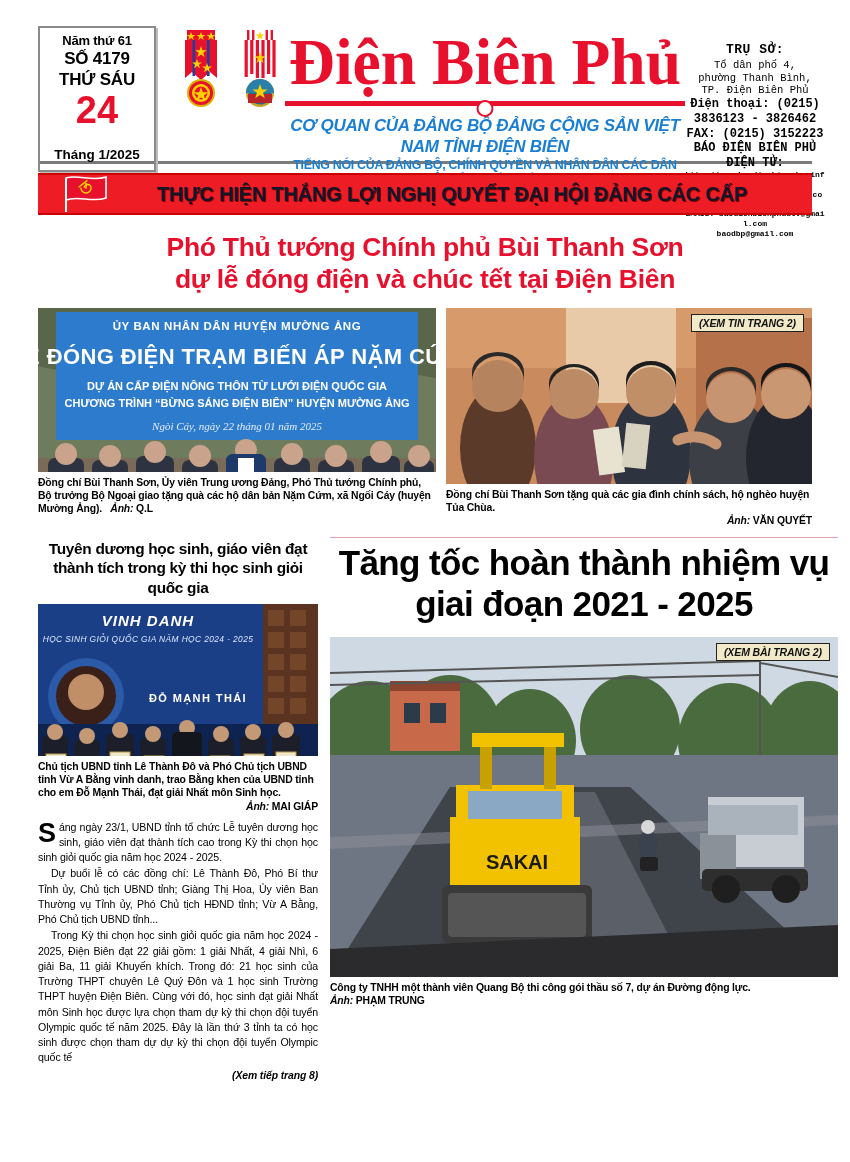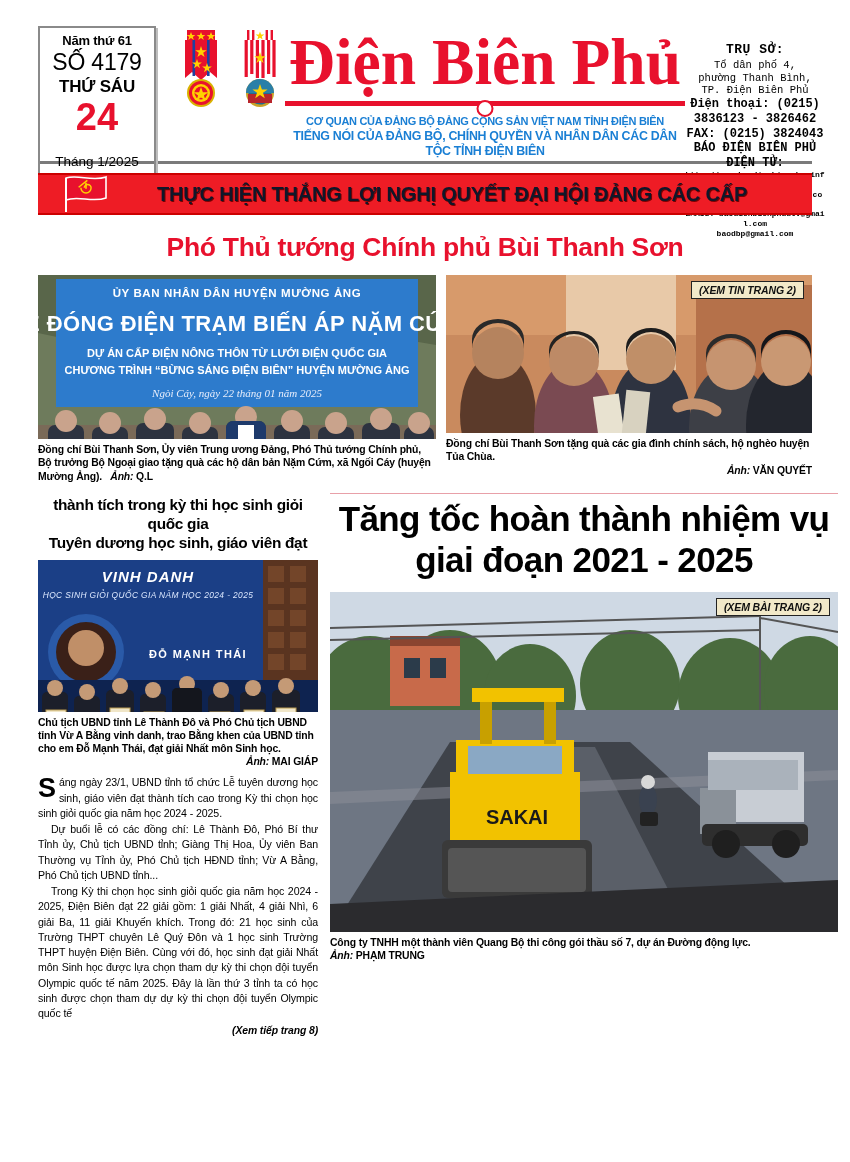--- a/index.html
+++ b/index.html
@@ -10,35 +10,35 @@
   }
   .page{position:relative;width:850px;height:1162px;box-sizing:border-box;padding:0 38px;}
 
   
   .masthead{display:flex;align-items:flex-start;padding-top:26px;height:155px;box-sizing:border-box;}
   .datebox{
     width:118px;border:2px solid #8a8a8a;box-shadow:2px 2px 0 #bdbdbd;
     text-align:center;padding:5px 2px 7px;box-sizing:border-box;flex:0 0 auto;
   }
   .datebox .l1{font-size:13px;font-weight:bold;letter-spacing:-0.2px;line-height:1.25;}
-  .datebox .l2{font-size:23px;font-weight:normal;line-height:1.2;letter-spacing:-0.2px;}
+  .datebox .l2{font-size:17px;font-weight:bold;line-height:1.2;letter-spacing:-0.2px;}
   .datebox .l3{font-size:17px;font-weight:bold;line-height:1.2;letter-spacing:-0.2px;}
   .datebox .big{font-size:38px;font-weight:bold;color:#e8112d;line-height:1;margin:1px 0 18px;}
-  .datebox .l5{font-size:13.5px;font-weight:normal;line-height:1.2;text-align:center;}
+  .datebox .l5{font-size:13.5px;font-weight:bold;line-height:1.2;text-align:center;}
 
   .medals{flex:0 0 auto;display:flex;gap:9px;margin:4px 0 0 20px;}
   .medal{width:50px;}
   .nameplate{flex:1 1 auto;text-align:center;margin-top:-4px;position:relative;}
   .title-img{display:block;margin:0 auto;}
   .redrule{height:5px;background:#e8112d;margin:1px auto 0;width:400px;position:relative;}
   .redrule:after{content:"";position:absolute;left:50%;top:-1px;transform:translateX(-50%);
     width:13px;height:13px;border:2px solid #e8112d;border-radius:50%;background:#fff;}
   .taglines{margin-top:9px;}
   .tagline{color:#1a7fd4;font-weight:bold;line-height:1.25;letter-spacing:-0.3px;}
-  .tagline.t1{font-size:11px;}
+  .tagline.t1{font-size:17px;font-style:italic;}
   .tagline.t2{font-size:12.4px;}
 
   .pubinfo{flex:0 0 auto;width:140px;text-align:center;font-family:Liberation Mono, monospace;
            line-height:1.22;margin-top:16px;}
   .pubinfo .hq{font-size:13px;font-weight:bold;letter-spacing:0.5px;margin-bottom:1px;}
   .pubinfo .ln{font-size:10.5px;}
   .pubinfo .sm{font-size:12px;font-weight:bold;}
   .pubinfo .url{font-size:8px;font-weight:bold;word-break:break-all;}
 
   .hr-thick{border-top:3px solid #7a7a7a;margin:6px 0 0;}
@@ -154,21 +154,21 @@
         <div class="tagline t2">TIẾNG NÓI CỦA ĐẢNG BỘ, CHÍNH QUYỀN VÀ NHÂN DÂN CÁC DÂN TỘC TỈNH ĐIỆN BIÊN</div>
       </div>
     </div>
 
     <div class="pubinfo">
       <div class="hq">TRỤ SỞ:</div>
       <div class="ln">Tổ dân phố 4,</div>
       <div class="ln">phường Thanh Bình,</div>
       <div class="ln">TP. Điện Biên Phủ</div>
       <div class="sm">Điện thoại: (0215) 3836123 - 3826462</div>
-      <div class="sm">FAX: (0215) 3824043</div>
+      <div class="sm">FAX: (0215) 3152223</div>
       <div class="sm">BÁO ĐIỆN BIÊN PHỦ ĐIỆN TỬ:</div>
       <div class="url">http://www.baodienbienphu.info.vn</div>
       <div class="url">http://www.baodienbienphu.com.vn</div>
       <div class="url">EMAIL: baodienbienphudtv@gmail.com</div>
       <div class="url">baodbp@gmail.com</div>
     </div>
   </div>
 
   <div class="hr-thick"></div>
 
@@ -180,20 +180,21 @@
         <path d="M-6 1 a6 6 0 0 0 12 0 a4 4 0 0 0 -8 0" fill="none" stroke="#ffd100" stroke-width="1.7"></path>
         <rect x="-7" y="-6" width="13" height="1.8" transform="rotate(-38)"></rect>
       </g>
       <path d="M4 4 L4 38" stroke="#ffffff" stroke-width="2"></path>
     </svg>
     <div class="slogan-text">THỰC HIỆN THẮNG LỢI NGHỊ QUYẾT ĐẠI HỘI ĐẢNG CÁC CẤP</div>
   </div>
 
   <div class="lead-head">
     <div>Phó Thủ tướng Chính phủ Bùi Thanh Sơn</div>
+    <div>dự lễ đóng điện và chúc tết tại Điện Biên</div>
   </div>
 
   <div class="photo-row">
 
     <div style="width:398px;flex:0 0 398px;">
       <div class="ph" style="height:164px;">
         <svg width="398" height="224" viewBox="0 0 398 224" preserveAspectRatio="none">
           <rect width="398" height="224" fill="#6e7b5c"></rect>
           <path d="M0 0 H398 V70 Q300 50 190 66 Q90 80 0 58 Z" fill="#59664a"></path>
           <rect x="18" y="4" width="362" height="128" fill="#2f7fd0"></rect>
@@ -245,21 +246,21 @@
       <div class="cap">
         <span>Đồng chí Bùi Thanh Sơn, Ủy viên Trung ương Đảng, Phó Thủ tướng Chính phủ, Bộ trưởng Bộ Ngoại giao tặng quà các hộ dân bản Nặm Cứm, xã Ngối Cáy (huyện Mường Ảng).</span>
         <span class="credit">
           &nbsp;&nbsp;<span>Ảnh:</span>
           <b>Q.L</b>
         </span>
       </div>
     </div>
 
     <div style="flex:1 1 auto;">
-      <div class="ph" style="height:158px;">
+      <div class="ph" style="height:176px;">
         <svg width="366" height="224" viewBox="0 0 366 224" preserveAspectRatio="none">
           <rect width="366" height="224" fill="#c98a5e"></rect>
           <rect x="0" y="0" width="366" height="60" fill="#d79a6b"></rect>
           <rect x="120" y="0" width="110" height="95" fill="#e8c9a8"></rect>
           <rect x="250" y="10" width="116" height="120" fill="#b5714a"></rect>
           <g>
             <ellipse cx="52" cy="140" rx="38" ry="62" fill="#5b3a2a"></ellipse>
             <circle cx="52" cy="78" r="26" fill="#b5835e"></circle>
             <path d="M26 74 a26 26 0 0 1 52 0 l0 -10 a26 20 0 0 0 -52 0 z" fill="#2a2a2a"></path>
             <ellipse cx="128" cy="150" rx="40" ry="64" fill="#7a4a52"></ellipse>
@@ -288,22 +289,22 @@
           <b>VĂN QUYẾT</b>
         </div>
       </div>
     </div>
   </div>
 
   <div class="lower">
 
     <div class="col-left">
       <div class="sub-head">
+        <div>Tuyên dương học sinh, giáo viên đạt</div>
         <div>thành tích trong kỳ thi học sinh giỏi quốc gia</div>
-        <div>Tuyên dương học sinh, giáo viên đạt</div>
       </div>
 
       <div class="ph" style="height:152px;">
         <svg width="280" height="196" viewBox="0 0 280 196" preserveAspectRatio="none">
           <rect width="280" height="196" fill="#16306b"></rect>
           <rect x="0" y="0" width="225" height="120" fill="#1b3f86"></rect>
           <rect x="225" y="0" width="55" height="120" fill="#5a3420"></rect>
           <g fill="#7a4a2c" opacity="0.8">
             <rect x="230" y="6" width="16" height="16"></rect>
               <rect x="252" y="6" width="16" height="16"></rect>

